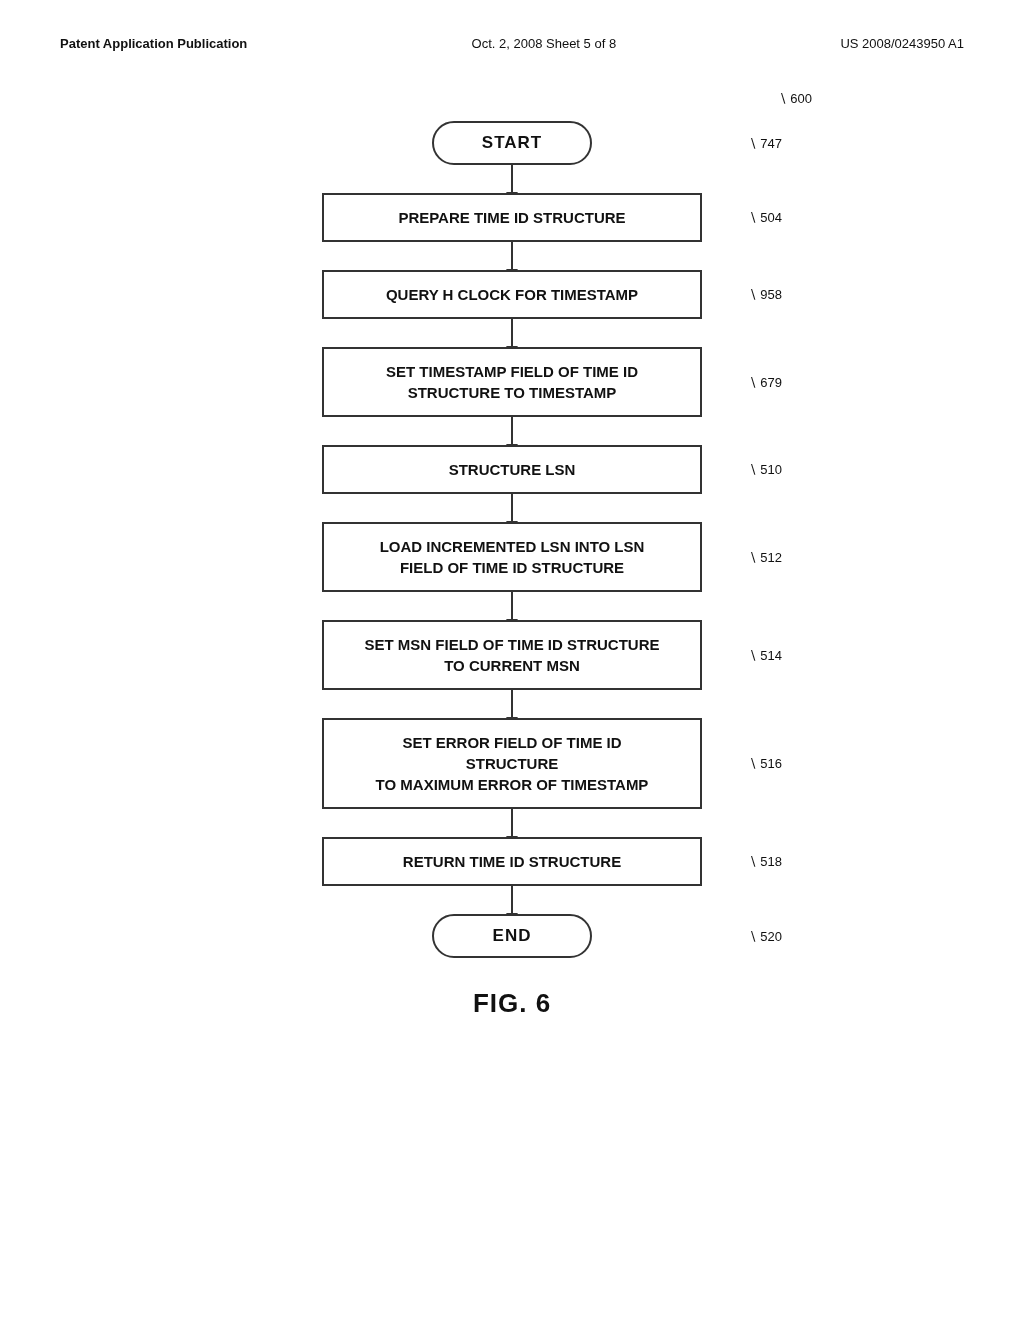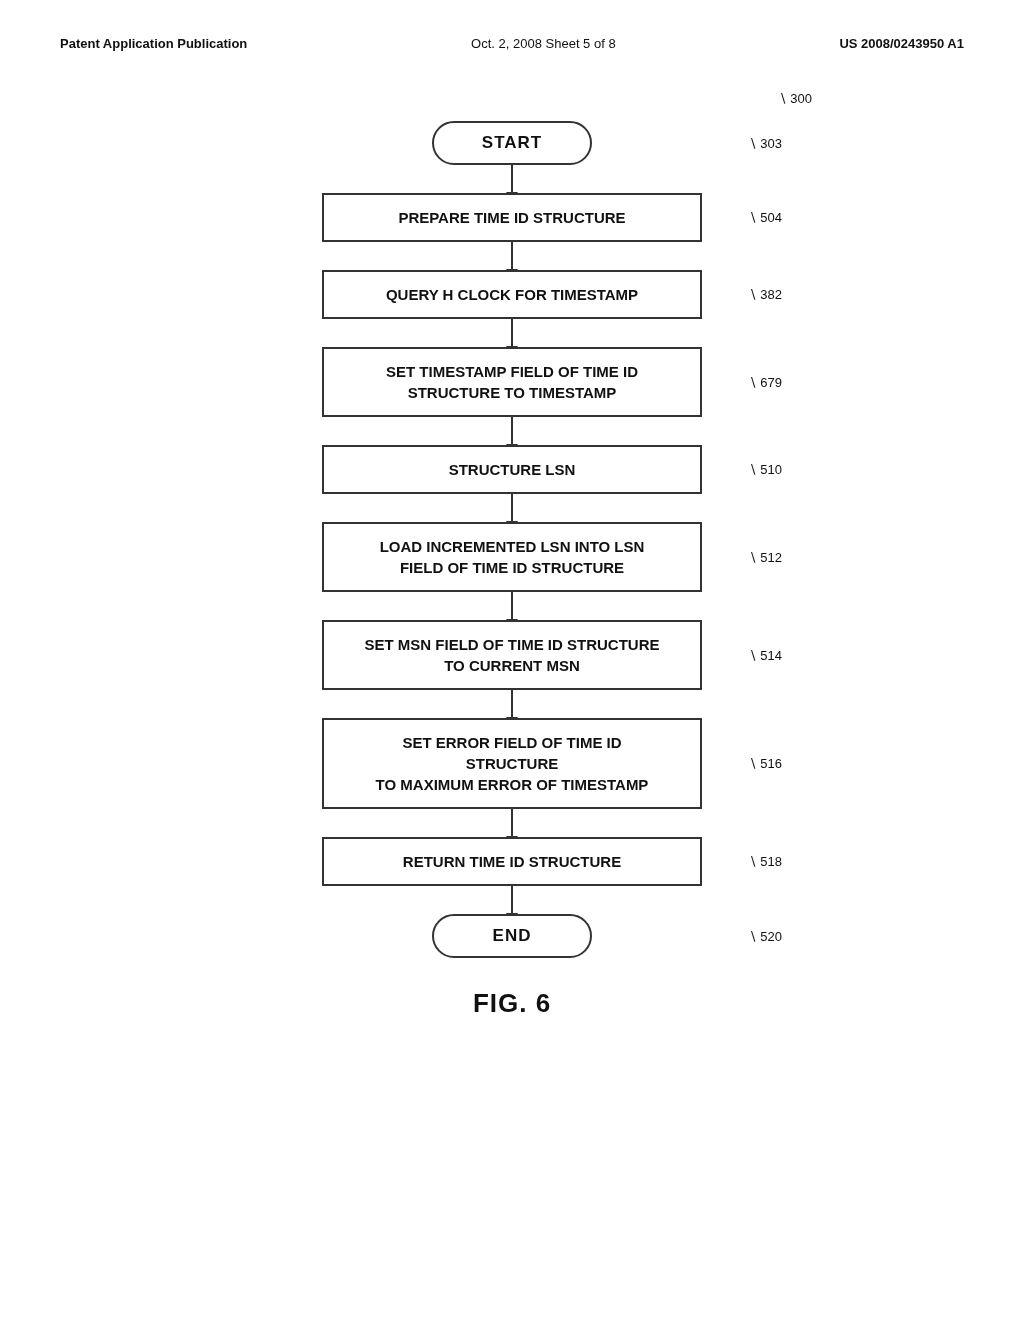--- a/index.html
+++ b/index.html
@@ -16,21 +16,21 @@
     .page-header {
       display: flex;
       justify-content: space-between;
       align-items: baseline;
       padding: 36px 60px 0 60px;
       font-size: 13px;
       border-bottom: none;
     }
     .page-header .left { font-weight: bold; }
     .page-header .center { }
-    .page-header .right { font-weight: bold; }
+    .page-header .right { font-weight: normal; }
 
     
     .diagram-area {
       display: flex;
       flex-direction: column;
       align-items: center;
       padding: 30px 0 0 0;
       position: relative;
     }
 
@@ -111,42 +111,42 @@
 
 <div class="page-header">
   <span class="left">Patent Application Publication</span>
   <span class="center">Oct. 2, 2008    Sheet 5 of 8</span>
   <span class="right">US 2008/0243950 A1</span>
 </div>
 
 <div class="diagram-area">
 
   <div style="position:relative; width:600px;">
-    <span style="position:absolute; right:0px; top:10px; font-size:13px;">∖ <span>300</span></span>
+    <span style="position:absolute; right:0px; top:10px; font-size:13px;">∖ <span>600</span></span>
   </div>
 
   <div class="flow-wrapper">
 
     <div class="node-row" style="margin-top: 40px;">
       <div class="pill-box">START</div>
-      <span class="node-ref">∖ 303</span>
+      <span class="node-ref">∖ 747</span>
     </div>
 
     <div class="arrow-down"></div>
 
     <div class="node-row">
       <div class="rect-box">PREPARE TIME ID STRUCTURE</div>
       <span class="node-ref">∖ 504</span>
     </div>
 
     <div class="arrow-down"></div>
 
     <div class="node-row">
       <div class="rect-box">QUERY H CLOCK FOR TIMESTAMP</div>
-      <span class="node-ref">∖ 382</span>
+      <span class="node-ref">∖ 958</span>
     </div>
 
     <div class="arrow-down"></div>
 
     <div class="node-row">
       <div class="rect-box">SET TIMESTAMP FIELD OF TIME ID<br>STRUCTURE TO TIMESTAMP</div>
       <span class="node-ref">∖ 679</span>
     </div>
 
     <div class="arrow-down"></div>

